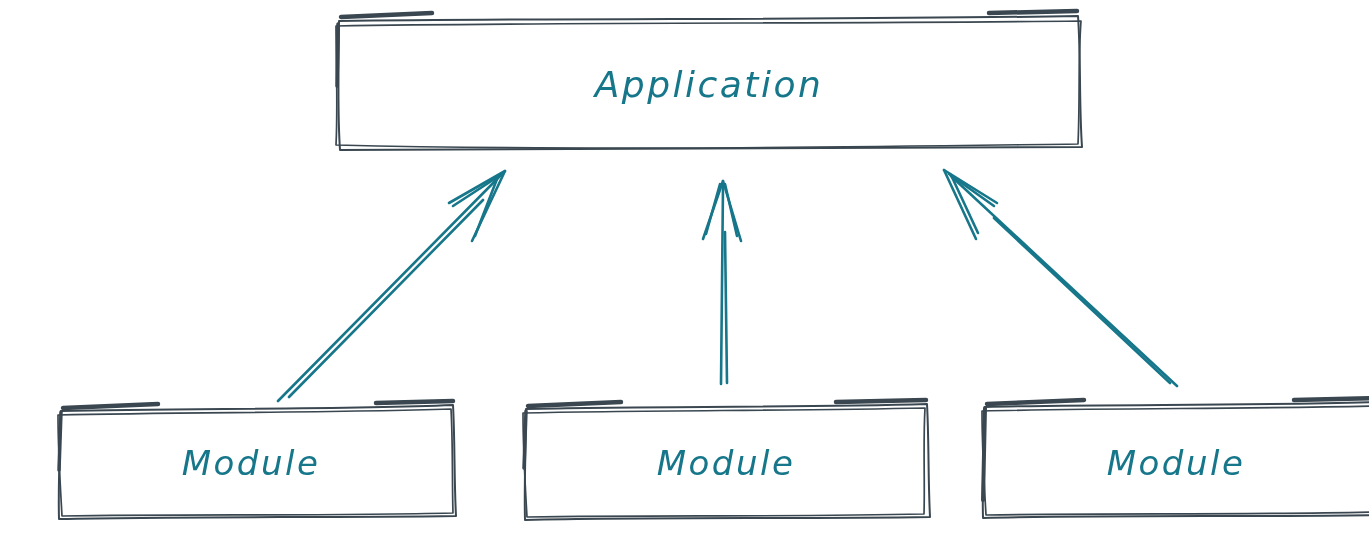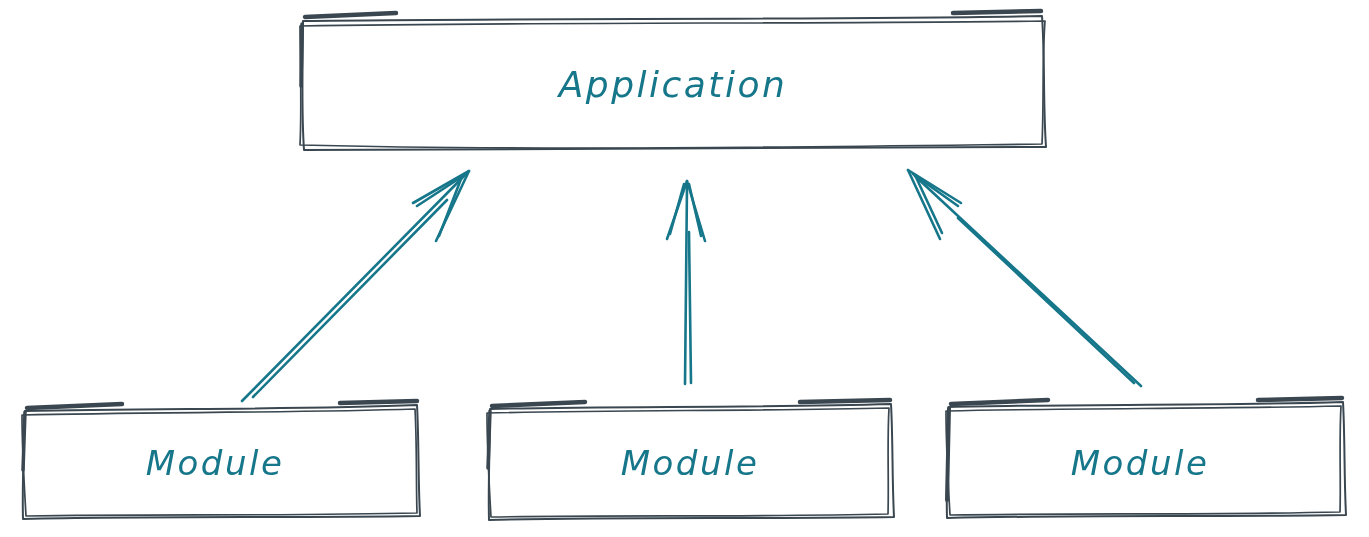--- a/index.html
+++ b/index.html
@@ -8,20 +8,21 @@
     background: #ffffff;
     width: 1369px;
     height: 537px;
     overflow: hidden;
     font-family: "DejaVu Sans", sans-serif;
   }
   .canvas-wrap {
     position: relative;
     width: 1284px;
     height: 537px;
+    padding-left: 36px;
   }
   svg { display: block; }
   .sketch-stroke {
     fill: none;
     stroke-linecap: round;
     stroke-linejoin: round;
   }
   .sketch-label {
     font-family: "DejaVu Sans", sans-serif;
     font-style: italic;

